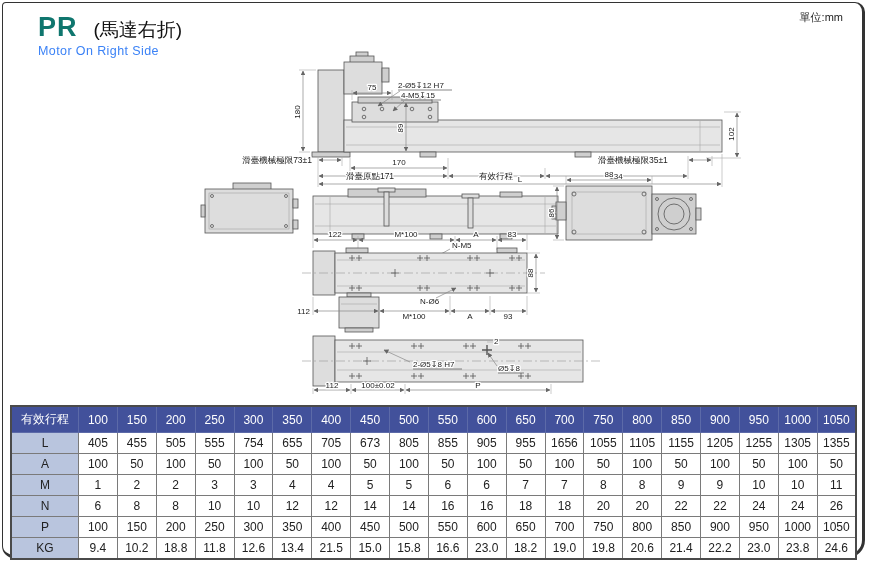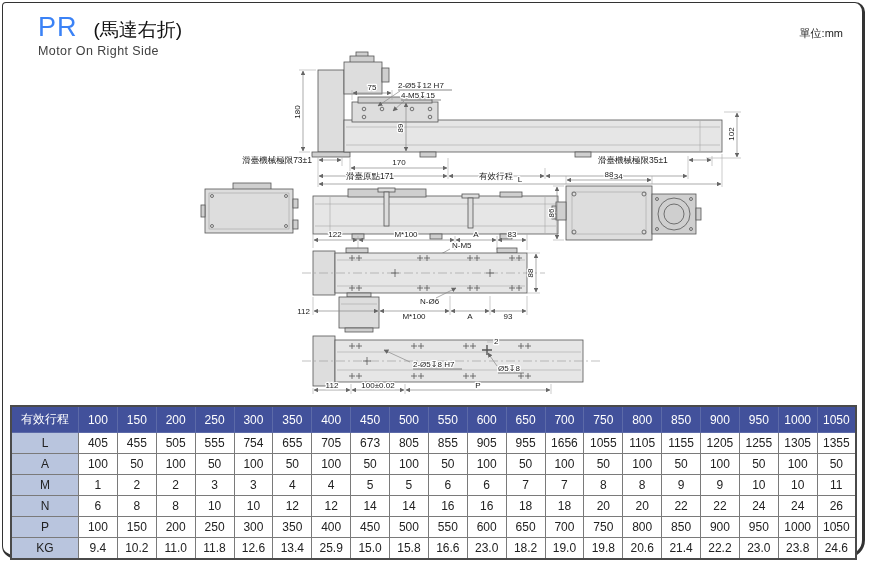--- a/index.html
+++ b/index.html
@@ -2,24 +2,24 @@
 <html><head>
 <meta charset="utf-8">
 <style>
   html,body{margin:0;padding:0;background:#fff;}
   .page{position:relative;width:869px;height:561px;background:#fff;overflow:hidden;
         font-family:"Liberation Sans","DejaVu Sans",sans-serif;}
   .frame{position:absolute;left:2px;top:2px;right:4px;bottom:3px;
          border:1.5px solid #333;border-right-width:3.5px;border-bottom-width:3.5px;
          border-radius:4px 10px 18px 12px;pointer-events:none;}
   .hdr{position:absolute;left:38px;top:12px;}
-  .code{font-size:27px;font-weight:normal;color:#3b82f6;letter-spacing:1px;}
+  .code{font-size:27px;font-weight:bold;color:#0f766e;letter-spacing:1px;}
   .tcn{font-size:19px;color:#111;margin-left:16px;}
-  .sub{font-size:12.5px;color:#404040;margin-top:1px;letter-spacing:.4px;}
-  .unit{position:absolute;right:26px;top:26px;font-size:11px;color:#222;}
+  .sub{font-size:12.5px;color:#3b82f6;margin-top:1px;letter-spacing:.4px;}
+  .unit{position:absolute;right:26px;top:10px;font-size:11px;color:#222;}
 
   svg text{font-family:"Liberation Sans","DejaVu Sans",sans-serif;font-size:8px;fill:#222;
            paint-order:stroke;stroke:#fff;stroke-width:2.5px;stroke-linejoin:round;}
   svg .tm{text-anchor:middle}.te{text-anchor:end}
   svg .cjk{font-size:8.5px}
   .part{fill:#ddd;stroke:#555;stroke-width:.8}
   .part2{fill:#cfcfcf;stroke:#555;stroke-width:.8}
   .part3{fill:#e6e6e6;stroke:#555;stroke-width:.8}
   .thin{stroke:#999;stroke-width:.5;fill:none}
   .dl{stroke:#888;stroke-width:.7;marker-start:url(#arr);marker-end:url(#arr)}
@@ -438,25 +438,25 @@
             <td>850</td>
             <td>900</td>
             <td>950</td>
             <td>1000</td>
             <td>1050</td>
           </tr>
           <tr>
             <th class="lbl">KG</th>
             <td>9.4</td>
             <td>10.2</td>
-            <td>11.0</td>
+            <td>18.8</td>
             <td>11.8</td>
             <td>12.6</td>
             <td>13.4</td>
-            <td>25.9</td>
+            <td>21.5</td>
             <td>15.0</td>
             <td>15.8</td>
             <td>16.6</td>
             <td>23.0</td>
             <td>18.2</td>
             <td>19.0</td>
             <td>19.8</td>
             <td>20.6</td>
             <td>21.4</td>
             <td>22.2</td>

